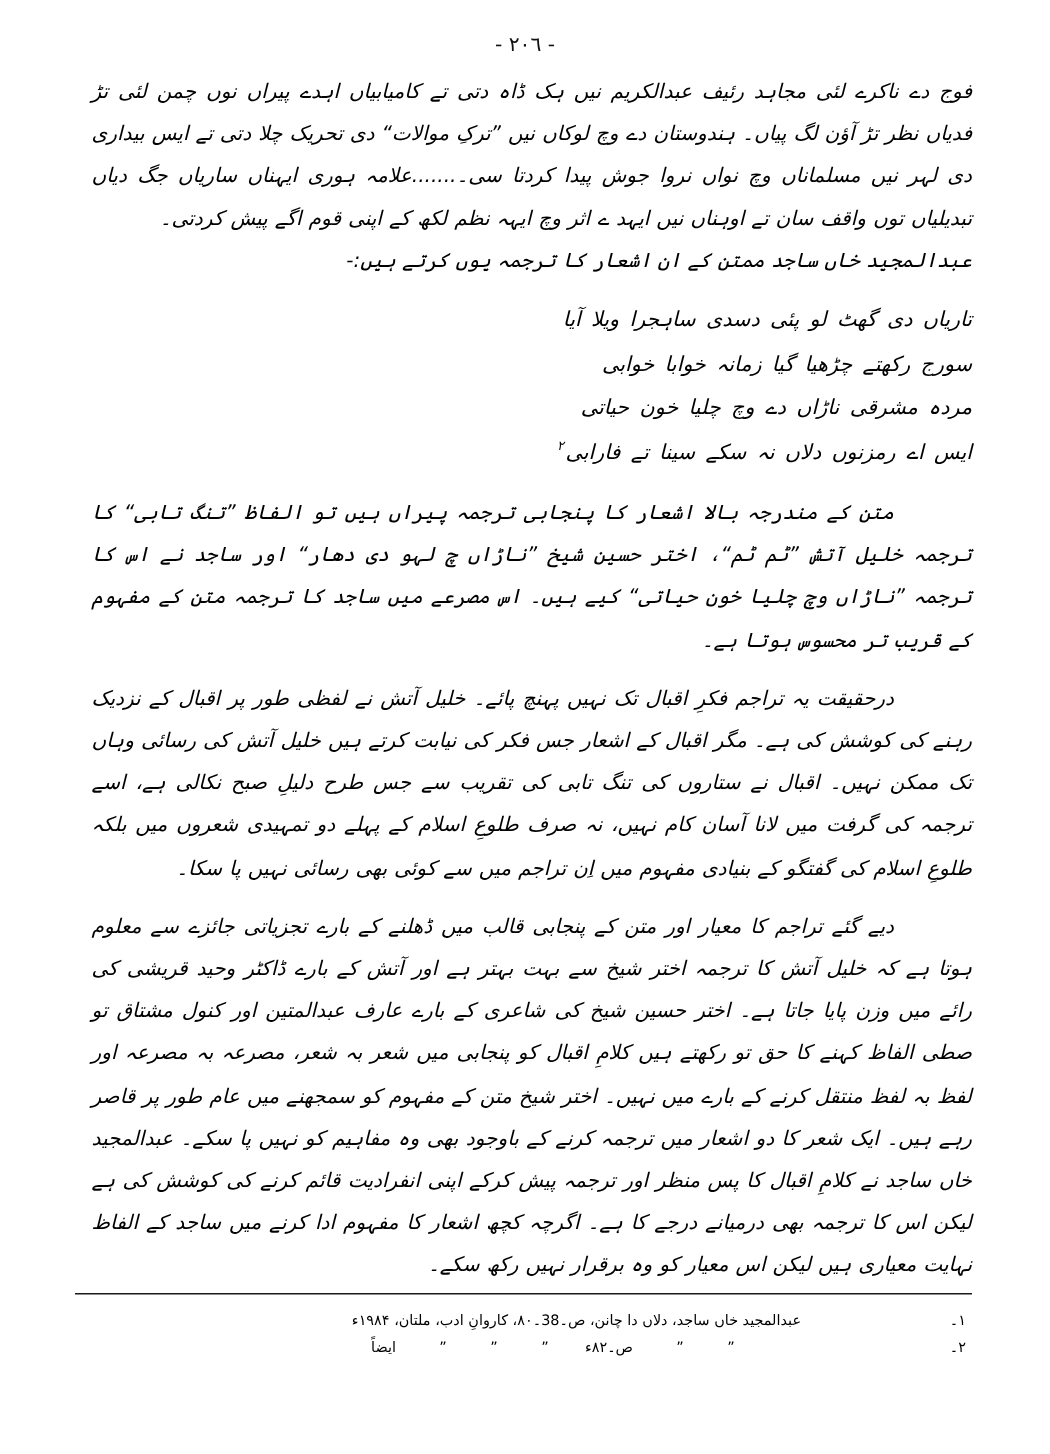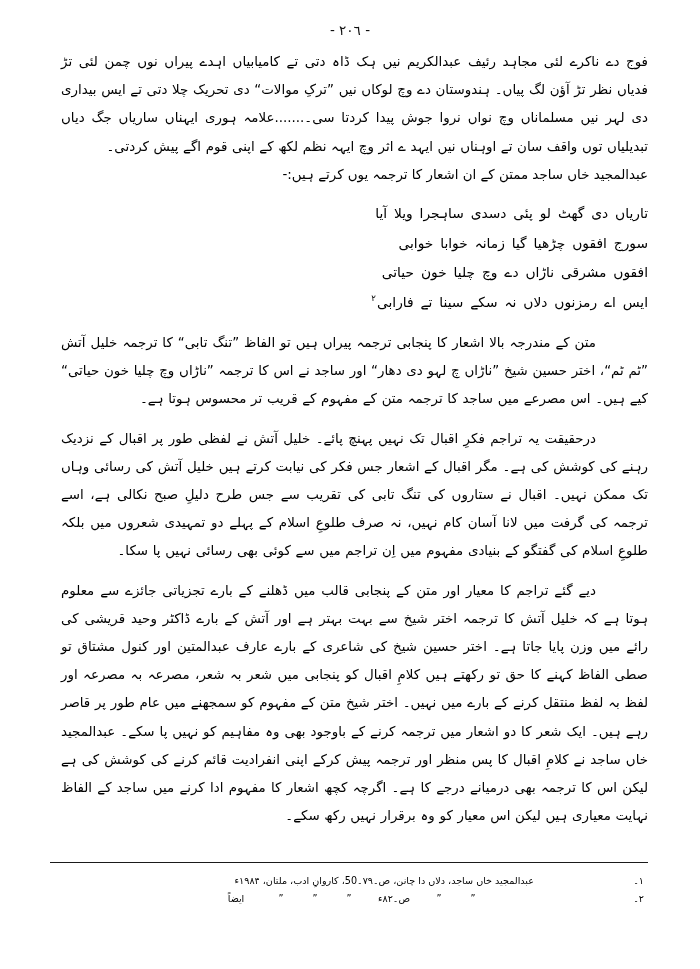--- a/index.html
+++ b/index.html
@@ -41,20 +41,21 @@
 
   
   .content {
     position: absolute;
     top: 48px;
     right: 52px;
     left: 61px;
     direction: rtl;
     text-align: justify;
     text-align-last: right;
+    font-style: italic;
   }
 
   .para {
     font-size: 13.4px;
     line-height: 28.2px;
     margin: 0 0 0 0;
     direction: rtl;
     text-align: justify;
     text-align-last: right;
     word-spacing: 0.4px;
@@ -142,21 +143,21 @@
     text-align: right;
     padding-right: 76px;
   }
   .fn-row.row2 .fn-text {
     padding-right: 120px;
     letter-spacing: 0.2px;
   }
   .fn-ditto {
     display: inline-block;
     min-width: 34px;
-    text-align: center;
+    text-align: right;
   }
   .fn-ditto.wide {
     min-width: 56px;
   }
 </style>
 </head>
 <body>
 
 <div class="page">
 
@@ -164,22 +165,22 @@
 
   <div class="content">
 
     <p class="para">فوج دے ناکرے لئی مجاہد رئیف عبدالکریم نیں ہک ڈاہ دتی تے کامیابیاں اہدے پیراں نوں چمن لئی تڑ فدیاں نظر تڑ آؤن لگ پیاں۔ ہندوستان دے وچ لوکاں نیں ”ترکِ موالات“ دی تحریک چلا دتی تے ایس بیداری دی لہر نیں مسلماناں وچ نواں نروا جوش پیدا کردتا سی۔.......علامہ ہوری ایہناں ساریاں جگ دیاں تبدیلیاں توں واقف سان تے اوہناں نیں ایہد ے اثر وچ ایہہ نظم لکھ کے اپنی قوم اگے پیش کردتی۔</p>
 
 
     <div class="lead-line">عبدالمجید خاں ساجد ممتن کے ان اشعار کا ترجمہ یوں کرتے ہیں:-</div>
 
     <div class="verse-block">
       <div class="verse">تاریاں دی گھٹ لو پئی دسدی ساہجرا ویلا آیا</div>
-      <div class="verse">سورج افقوں چڑھیا گیا زمانہ خوابا خوابی</div>
-      <div class="verse">افقوں مشرقی ناڑاں دے وچ چلیا خون حیاتی</div>
+      <div class="verse">سورج رکھتے چڑھیا گیا زمانہ خوابا خوابی</div>
+      <div class="verse">مردہ مشرقی ناڑاں دے وچ چلیا خون حیاتی</div>
       <div class="verse">
         <span>ایس اے رمزنوں دلاں نہ سکے سینا تے فارابی</span><sup class="fn">۲</sup>
       </div>
     </div>
 
     <p class="para indent-first">متن کے مندرجہ بالا اشعار کا پنجابی ترجمہ پیراں ہیں تو الفاظ ”تنگ تابی“ کا ترجمہ خلیل آتش ”ٹم ٹم“، اختر حسین شیخ ”ناڑاں چ لہو دی دھار“ اور ساجد نے اس کا ترجمہ ”ناڑاں وچ چلیا خون حیاتی“ کیے ہیں۔ اس مصرعے میں ساجد کا ترجمہ متن کے مفہوم کے قریب تر محسوس ہوتا ہے۔</p>
 
     <div class="para-gap"></div>
 
     <p class="para indent-first">درحقیقت یہ تراجم فکرِ اقبال تک نہیں پہنچ پائے۔ خلیل آتش نے لفظی طور پر اقبال کے نزدیک رہنے کی کوشش کی ہے۔ مگر اقبال کے اشعار جس فکر کی نیابت کرتے ہیں خلیل آتش کی رسائی وہاں تک ممکن نہیں۔ اقبال نے ستاروں کی تنگ تابی کی تقریب سے جس طرح دلیلِ صبح نکالی ہے، اسے ترجمہ کی گرفت میں لانا آسان کام نہیں، نہ صرف طلوعِ اسلام کے پہلے دو تمہیدی شعروں میں بلکہ طلوعِ اسلام کی گفتگو کے بنیادی مفہوم میں اِن تراجم میں سے کوئی بھی رسائی نہیں پا سکا۔</p>
@@ -189,21 +190,21 @@
     <p class="para indent-first">دیے گئے تراجم کا معیار اور متن کے پنجابی قالب میں ڈھلنے کے بارے تجزیاتی جائزے سے معلوم ہوتا ہے کہ خلیل آتش کا ترجمہ اختر شیخ سے بہت بہتر ہے اور آتش کے بارے ڈاکٹر وحید قریشی کی رائے میں وزن پایا جاتا ہے۔ اختر حسین شیخ کی شاعری کے بارے عارف عبدالمتین اور کنول مشتاق تو صطی الفاظ کہنے کا حق تو رکھتے ہیں کلامِ اقبال کو پنجابی میں شعر بہ شعر، مصرعہ بہ مصرعہ اور لفظ بہ لفظ منتقل کرنے کے بارے میں نہیں۔ اختر شیخ متن کے مفہوم کو سمجھنے میں عام طور پر قاصر رہے ہیں۔ ایک شعر کا دو اشعار میں ترجمہ کرنے کے باوجود بھی وہ مفاہیم کو نہیں پا سکے۔ عبدالمجید خاں ساجد نے کلامِ اقبال کا پس منظر اور ترجمہ پیش کرکے اپنی انفرادیت قائم کرنے کی کوشش کی ہے لیکن اس کا ترجمہ بھی درمیانے درجے کا ہے۔ اگرچہ کچھ اشعار کا مفہوم ادا کرنے میں ساجد کے الفاظ نہایت معیاری ہیں لیکن اس معیار کو وہ برقرار نہیں رکھ سکے۔</p>
 
   </div>
 
   <div class="footnote-rule"></div>
 
   <div class="footnotes">
 
     <div class="fn-row row1">
       <span class="fn-num">۱۔</span>
-      <span class="fn-text">عبدالمجید خاں ساجد، دلاں دا چانن، ص۔۷۹۔50، کاروانِ ادب، ملتان، ۱۹۸۴ء</span>
+      <span class="fn-text">عبدالمجید خاں ساجد، دلاں دا چانن، ص۔38۔۸۰، کاروانِ ادب، ملتان، ۱۹۸۴ء</span>
     </div>
 
     <div class="fn-row row2">
       <span class="fn-num">۲۔</span>
       <span class="fn-text">
         <span class="fn-ditto">”</span><span class="fn-ditto">”</span><span class="fn-ditto wide">ص۔۸۲ء</span><span class="fn-ditto">”</span><span class="fn-ditto">”</span><span class="fn-ditto">”</span><span class="fn-ditto wide">ایضاً</span>
       </span>
     </div>
 
   </div>

